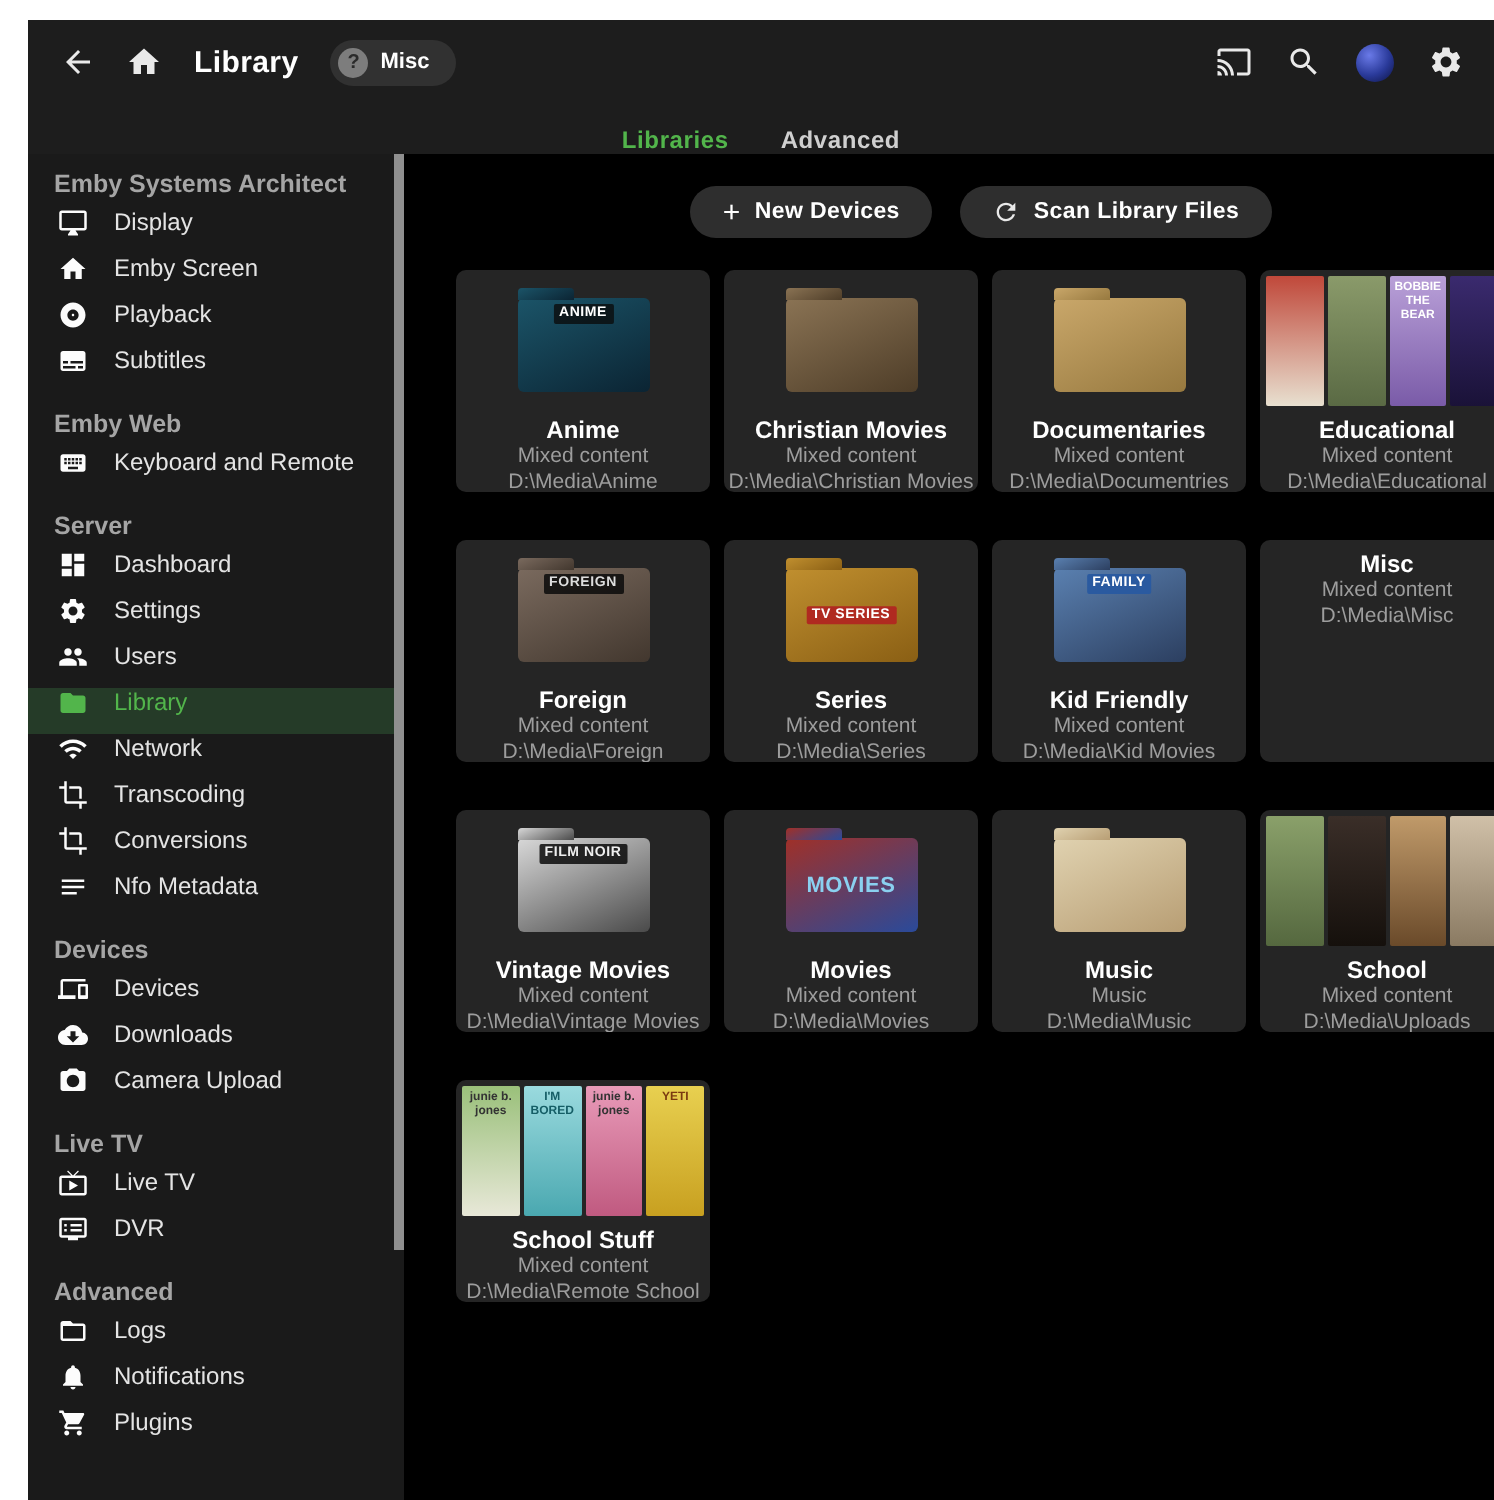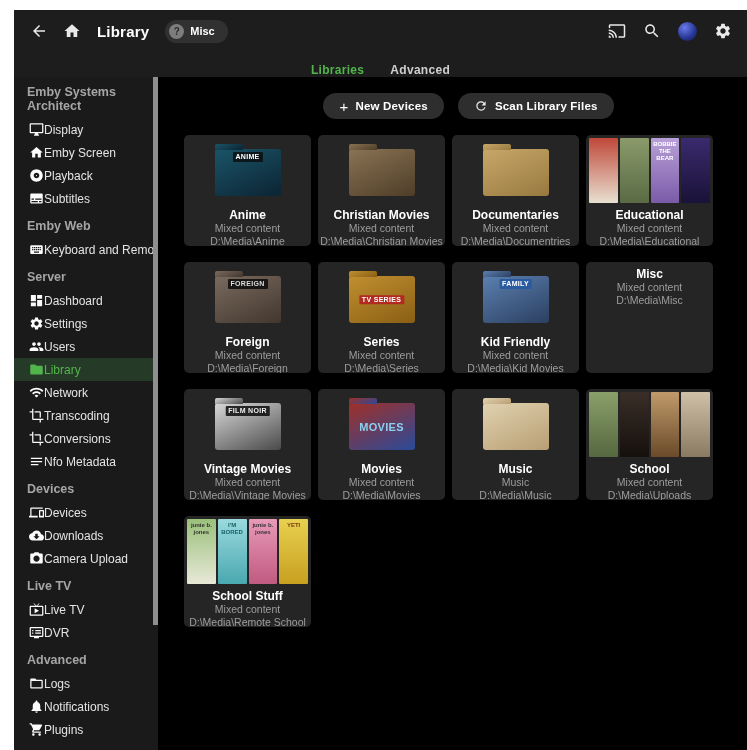--- a/index.html
+++ b/index.html
@@ -21,40 +21,40 @@
   .tb-right{display:flex;align-items:center;gap:17px}
   .avatar{width:19px;height:19px;border-radius:50%;background:radial-gradient(circle at 35% 30%,#6a7ae8,#2a3a9a 55%,#0c1240);display:inline-block;cursor:pointer}
 
   
   .tabs{height:25px;background:var(--chrome-bg,#1d1d1d);display:flex;justify-content:center;align-items:flex-end;gap:26px}
   .tab{font-size:12px;font-weight:600;color:#cfcfcf;letter-spacing:.3px;cursor:pointer}
   .tab.active{color:var(--accent,#52b54b)}
 
   
   .body-row{display:flex;height:673px}
-  .sidebar{width:144px;flex:none;background:var(--sidebar-bg,#1a1a1a);position:relative;overflow:hidden}
+  .sidebar{width:188px;flex:none;background:var(--sidebar-bg,#1a1a1a);position:relative;overflow:hidden}
   .nav{padding-top:4px}
   .scroll-thumb{position:absolute;right:0;top:0;width:5px;height:548px;background:#8f8f8f;cursor:pointer}
   .section-title{padding:9px 8px 5px 13px;font-size:12.5px;font-weight:700;color:#a5a5a5;line-height:14px}
   .section:first-child .section-title{padding-top:4px}
-  .nav-item{height:23px;display:flex;align-items:center;padding-left:15px;color:#e4e4e4;font-size:12px;cursor:pointer;white-space:nowrap}
+  .nav-item{height:23px;display:flex;align-items:flex-start;gap:13px;padding-left:15px;color:#e4e4e4;font-size:12px;cursor:pointer;white-space:nowrap}
   .nav-item .nicon{display:flex;color:#fcfcfc}
   .nav-item.active{background:var(--active-bg,#253b28);color:var(--accent,#52b54b)}
   .nav-item.active .nicon{color:var(--accent,#52b54b)}
 
   .main{flex:1;background:var(--main-bg,#000);overflow:hidden}
 
   
   .toolbar{display:flex;justify-content:center;gap:14px;margin-top:16px;transform:translateX(16px)}
   .btn{display:flex;align-items:center;gap:7px;background:#2e2e2e;color:#fff;border:none;border-radius:15px;height:26px;padding:0 16px;font-size:11.5px;font-weight:700;font-family:inherit;letter-spacing:.2px;cursor:pointer}
   .btn .plus{font-size:15px;font-weight:400;line-height:1}
   .btn svg{display:block}
 
   
-  .grid{margin:16px 0 0 26px;display:grid;grid-template-columns:repeat(4,127px);gap:16px 7px}
+  .grid{margin:16px 0 0 26px;display:grid;grid-template-columns:repeat(4,127px);gap:24px 7px}
   .card{width:127px;height:111px;background:var(--card-bg,#252525);border-radius:5px;overflow:hidden;cursor:pointer;box-sizing:border-box}
   .thumb{height:68px;position:relative;display:flex;align-items:center;justify-content:center}
   .folder-art{position:relative;width:66px;height:47px;border-radius:3px;margin-top:7px}
   .folder-art::before{content:"";position:absolute;top:-5px;left:0;width:28px;height:6px;border-radius:2px 2px 0 0;background:inherit}
   .art-label{position:absolute;left:50%;transform:translateX(-50%);white-space:nowrap;font-size:7px;font-weight:700;padding:1px 3px;border-radius:1px;line-height:1.1;letter-spacing:.3px}
   .art-label.top{top:3px}
   .art-label.center{top:50%;transform:translate(-50%,-50%)}
   .art-label.big{font-size:11px}
   .collage{display:flex;gap:2px;width:100%;height:100%;padding:3px 3px 0 3px;box-sizing:border-box}
   .strip{flex:1;border-radius:1px;position:relative;overflow:hidden}

